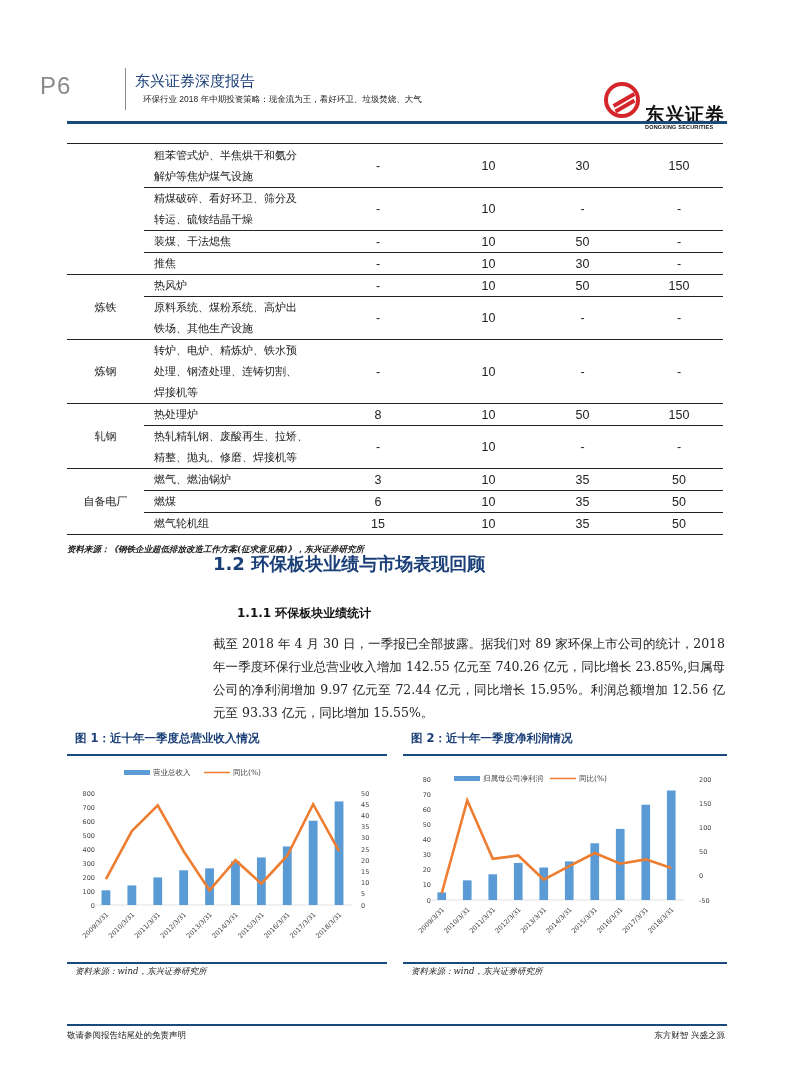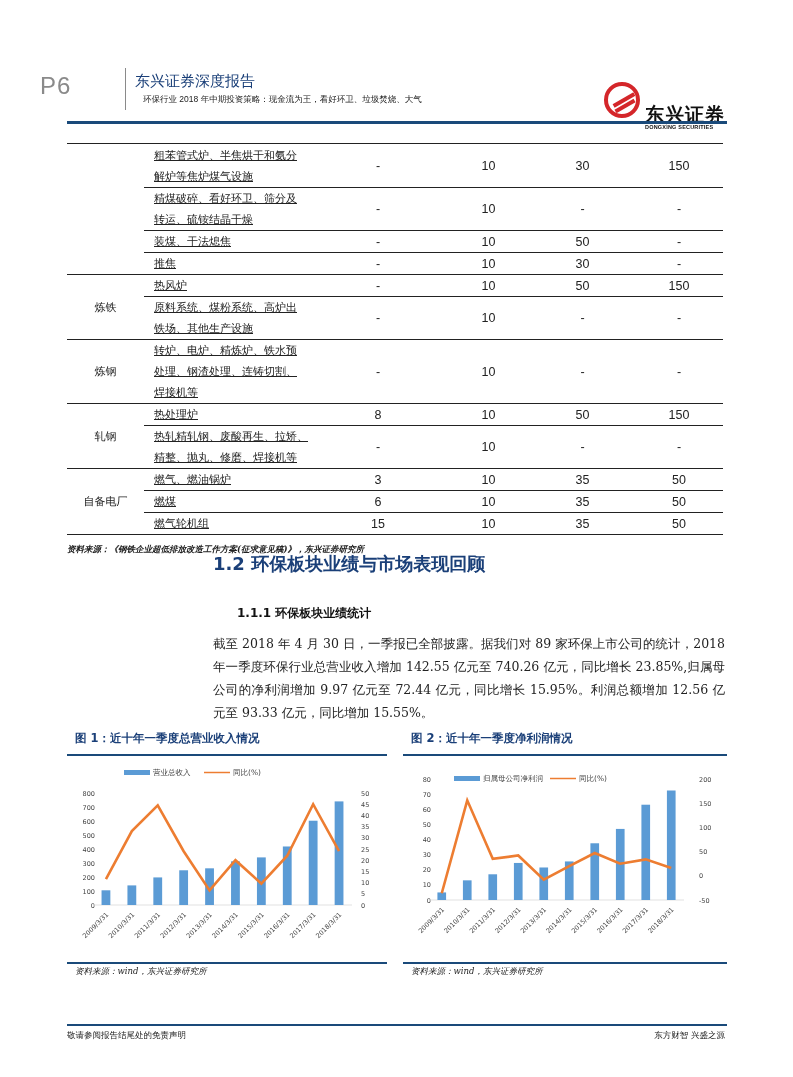--- a/index.html
+++ b/index.html
@@ -17,21 +17,21 @@
   .hdr-logo .circle::after { content: ""; position: absolute; left: 6px; top: 18px; width: 22px; height: 4px; background: #d4262a; transform: rotate(-30deg); }
   .hdr-logo .txt { margin-left: 5px; margin-top: 34px; }
   .hdr-logo .cn { font-size: 19px; font-weight: bold; color: #111; letter-spacing: 1px; line-height: 20px; }
   .hdr-logo .en { font-family: "Liberation Sans", sans-serif; font-size: 5.5px; font-weight: bold; color: #111; letter-spacing: 0.2px; }
   .hdr-rule { position: absolute; left: 67px; top: 121px; width: 660px; height: 3px; background: #1a4a7a; }
 
   
   .tbl { position: absolute; left: 67px; top: 143px; width: 656px; border-collapse: collapse; font-size: 11px; }
   .tbl td { vertical-align: middle; padding: 0; }
   .tbl td.cat { width: 77px; text-align: center; font-family: "DejaVu Serif", serif; font-size: 11px; }
-  .tbl td.item { width: 165px; padding-left: 10px; font-family: "DejaVu Serif", serif; font-size: 11px; line-height: 21px; text-decoration: underline; }
+  .tbl td.item { width: 165px; padding-left: 10px; font-family: "DejaVu Serif", serif; font-size: 11px; line-height: 21px; }
   .tbl td.num { text-align: center; font-family: "Liberation Sans", sans-serif; font-size: 12.5px; }
   .tbl td.c1 { width: 138px; }
   .tbl td.c2 { width: 83px; }
   .tbl td.c3 { width: 105px; }
   .tbl td.c4 { width: 88px; }
   .tbl tr.top-border td { border-top: 1.3px solid #222; }
   .tbl tr.inner-border td.i { border-top: 1px solid #222; }
   .tbl tr.last td { border-bottom: 1.3px solid #222; }
 
   .tbl-source { position: absolute; left: 67px; top: 544px; font-family: "DejaVu Serif", serif; font-style: italic; font-size: 8.5px; color: #222; font-weight: bold; }

